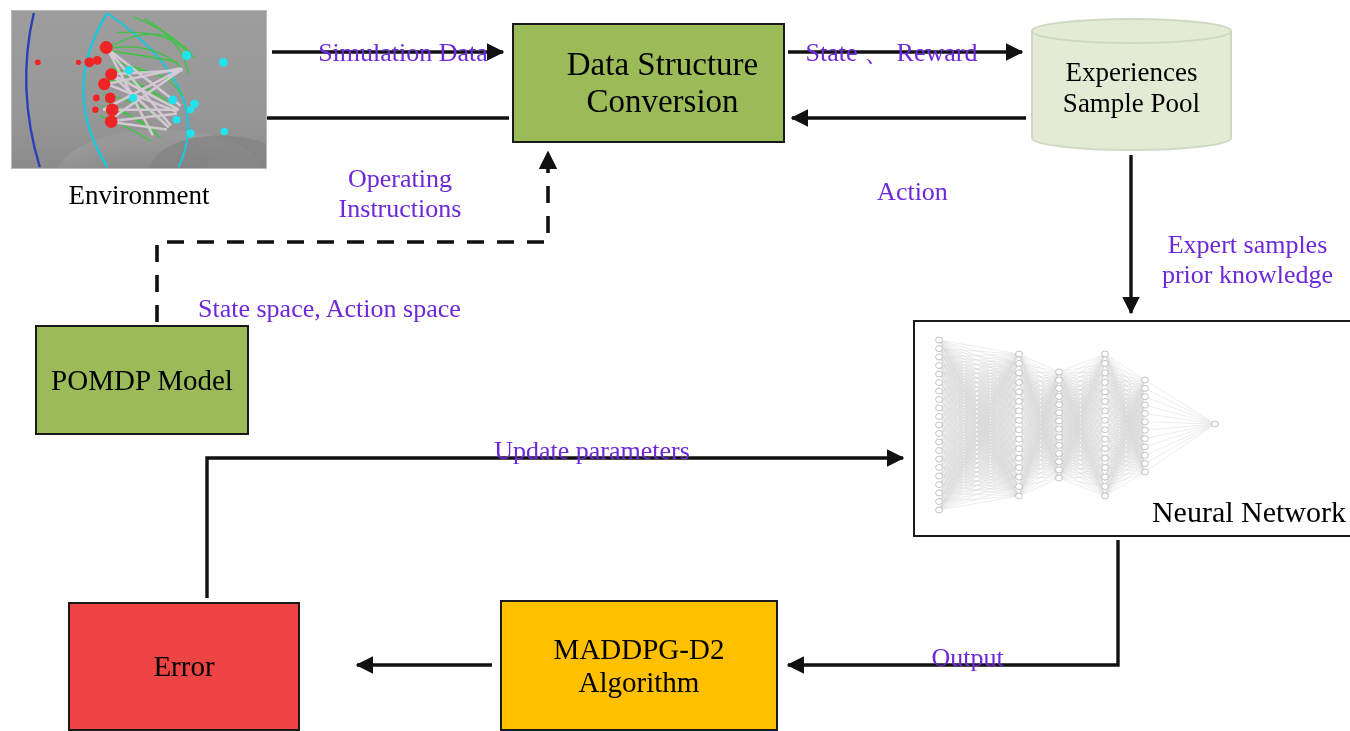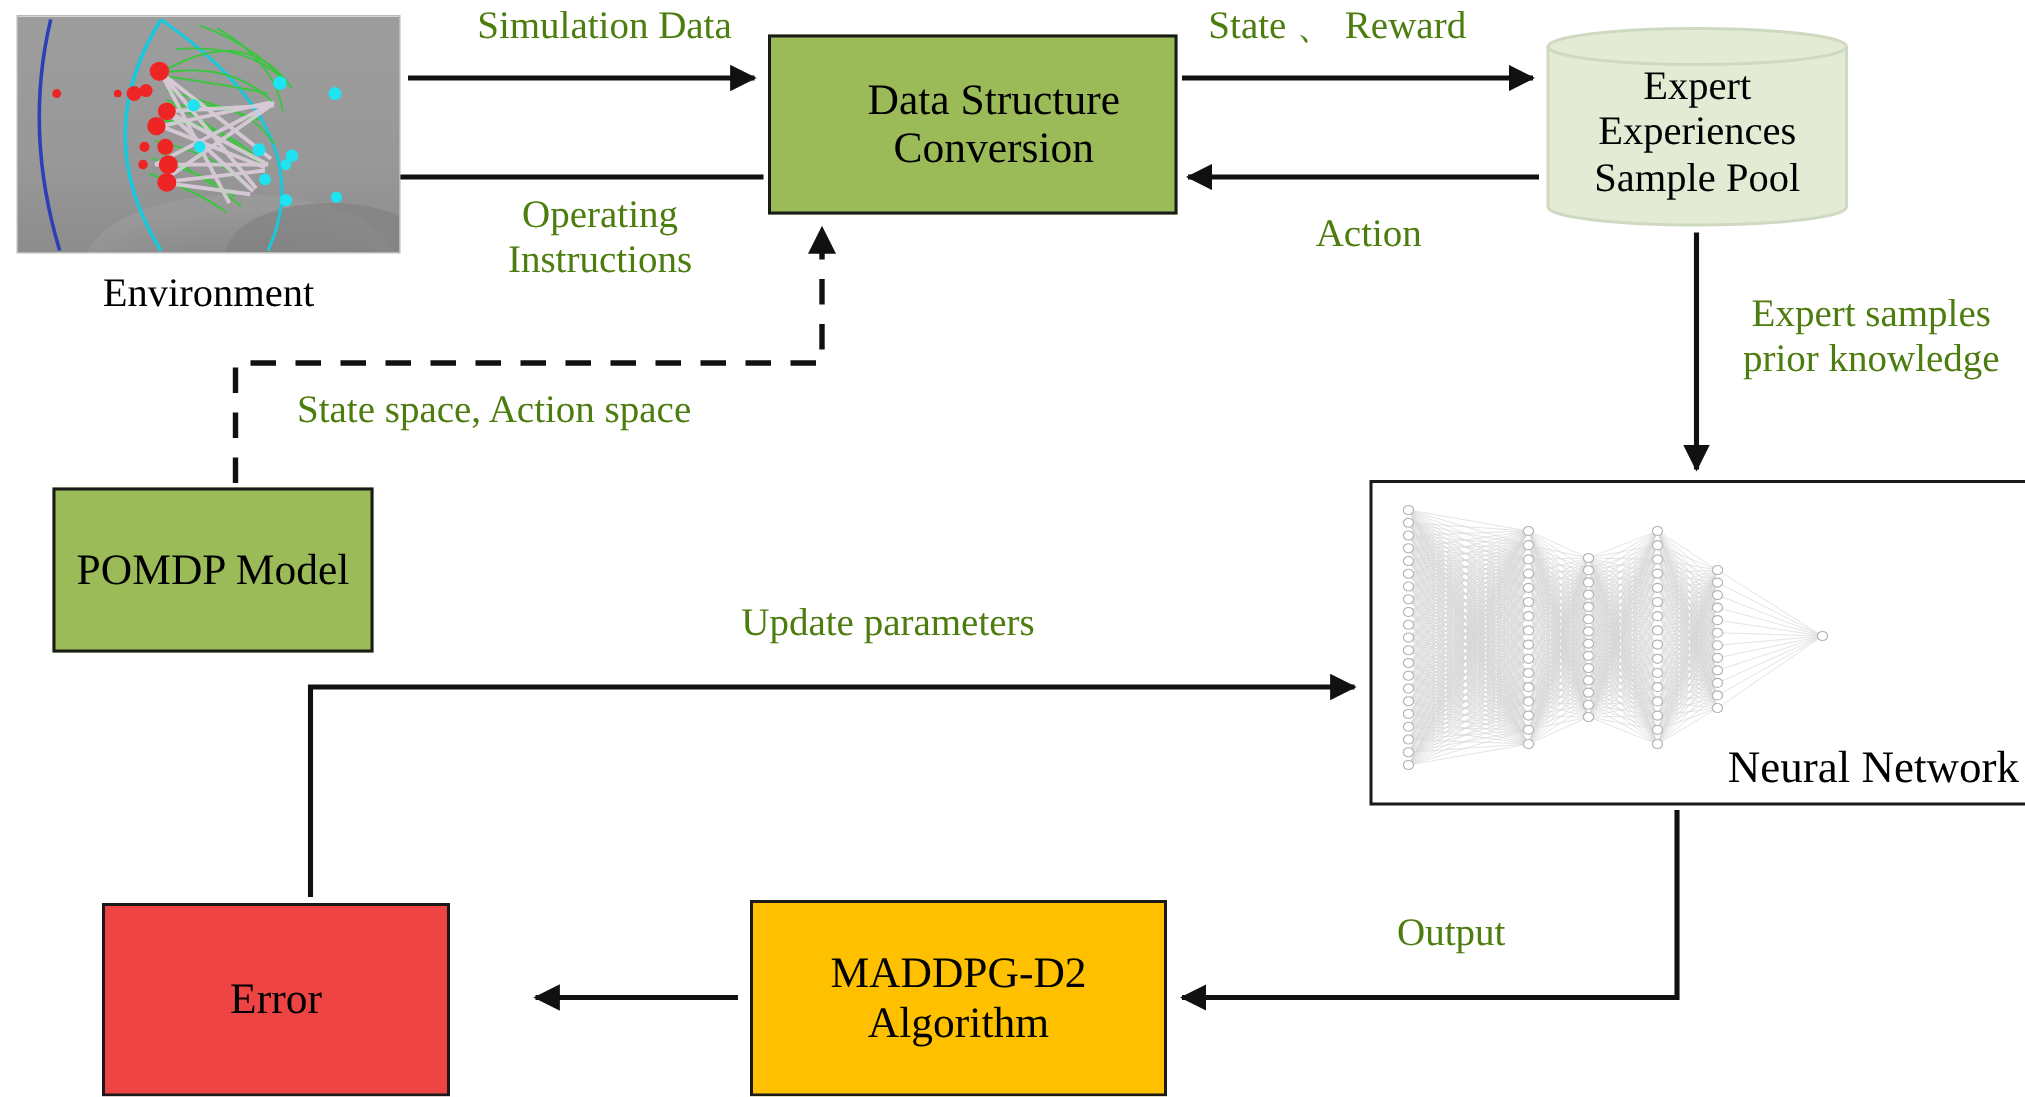--- a/index.html
+++ b/index.html
@@ -43,21 +43,21 @@
     border: 1px solid #b9b9b9;
     overflow: hidden;
   }
   #env-label {
     left: 11px; top: 175px; width: 256px; height: 40px;
     font-size: 27px;
   }
   #dsc-box {
     left: 512px; top: 23px; width: 273px; height: 120px;
     background: #9BBB59;
-    font-size: 29px;
+    font-size: 33px;
     padding-left: 28px;
   }
   #pool-box {
     left: 1029px; top: 17px; width: 205px; height: 135px;
     font-size: 27px;
     padding-top: 6px;
   }
   #pomdp-box {
     left: 35px; top: 325px; width: 214px; height: 110px;
     background: #9BBB59;
@@ -85,22 +85,23 @@
     background: #FFC000;
     font-size: 29px;
   }
 
   
   .edge-label {
     position: absolute;
     text-align: center;
     font-size: 26px;
     line-height: 1.16;
-    color: #4d7c0f;
+    color: #6d28d9;
     white-space: pre-line;
+    margin-top: 36px;
   }
   #lbl-simulation-data { left: 288px; top: 2px; width: 230px; }
   #lbl-state-reward    { left: 784px; top: 2px; width: 215px; }
   #lbl-operating       { left: 300px; top: 128px; width: 200px; }
   #lbl-action          { left: 845px; top: 141px; width: 135px; }
   #lbl-expert-prior    { left: 1145px; top: 194px; width: 205px; }
   #lbl-state-action    { left: 198px; top: 258px; width: 330px; text-align: left; }
   #lbl-update-params   { left: 462px; top: 400px; width: 260px; }
   #lbl-optimize        { left: 368px; top: 607px; width: 135px; }
   #lbl-output          { left: 900px; top: 607px; width: 135px; text-align: center; }
@@ -232,21 +233,20 @@
       <div>Conversion</div>
     </div>
   </div>
 
   <div class="node" id="pool-box">
     <svg style="position:absolute;left:0;top:0;width:100%;height:100%;" viewBox="0 0 205 135" preserveAspectRatio="none">
       <path d="M 3 14 a 99 12 0 0 1 199 0 L 202 121 a 99 12 0 0 1 -199 0 Z" fill="#E3EBD5" stroke="#cfd9c2" stroke-width="2"></path>
       <path d="M 3 14 a 99 12 0 0 0 199 0" fill="none" stroke="#cfd9c2" stroke-width="2"></path>
     </svg>
     <div style="position:relative;">
-      <div>Expert</div>
       <div>Experiences</div>
       <div>Sample Pool</div>
     </div>
   </div>
 
   <div class="node node-box" id="pomdp-box">POMDP Model</div>
 
   <div class="node node-box" id="nn-box">
     <svg style="position:absolute;left:8px;top:10px;width:330px;height:185px;" viewBox="0 0 330 185" preserveAspectRatio="none">
       <g id="nn-edges" stroke="#cfcfcf" stroke-width="0.45" fill="none" opacity="0.85">

